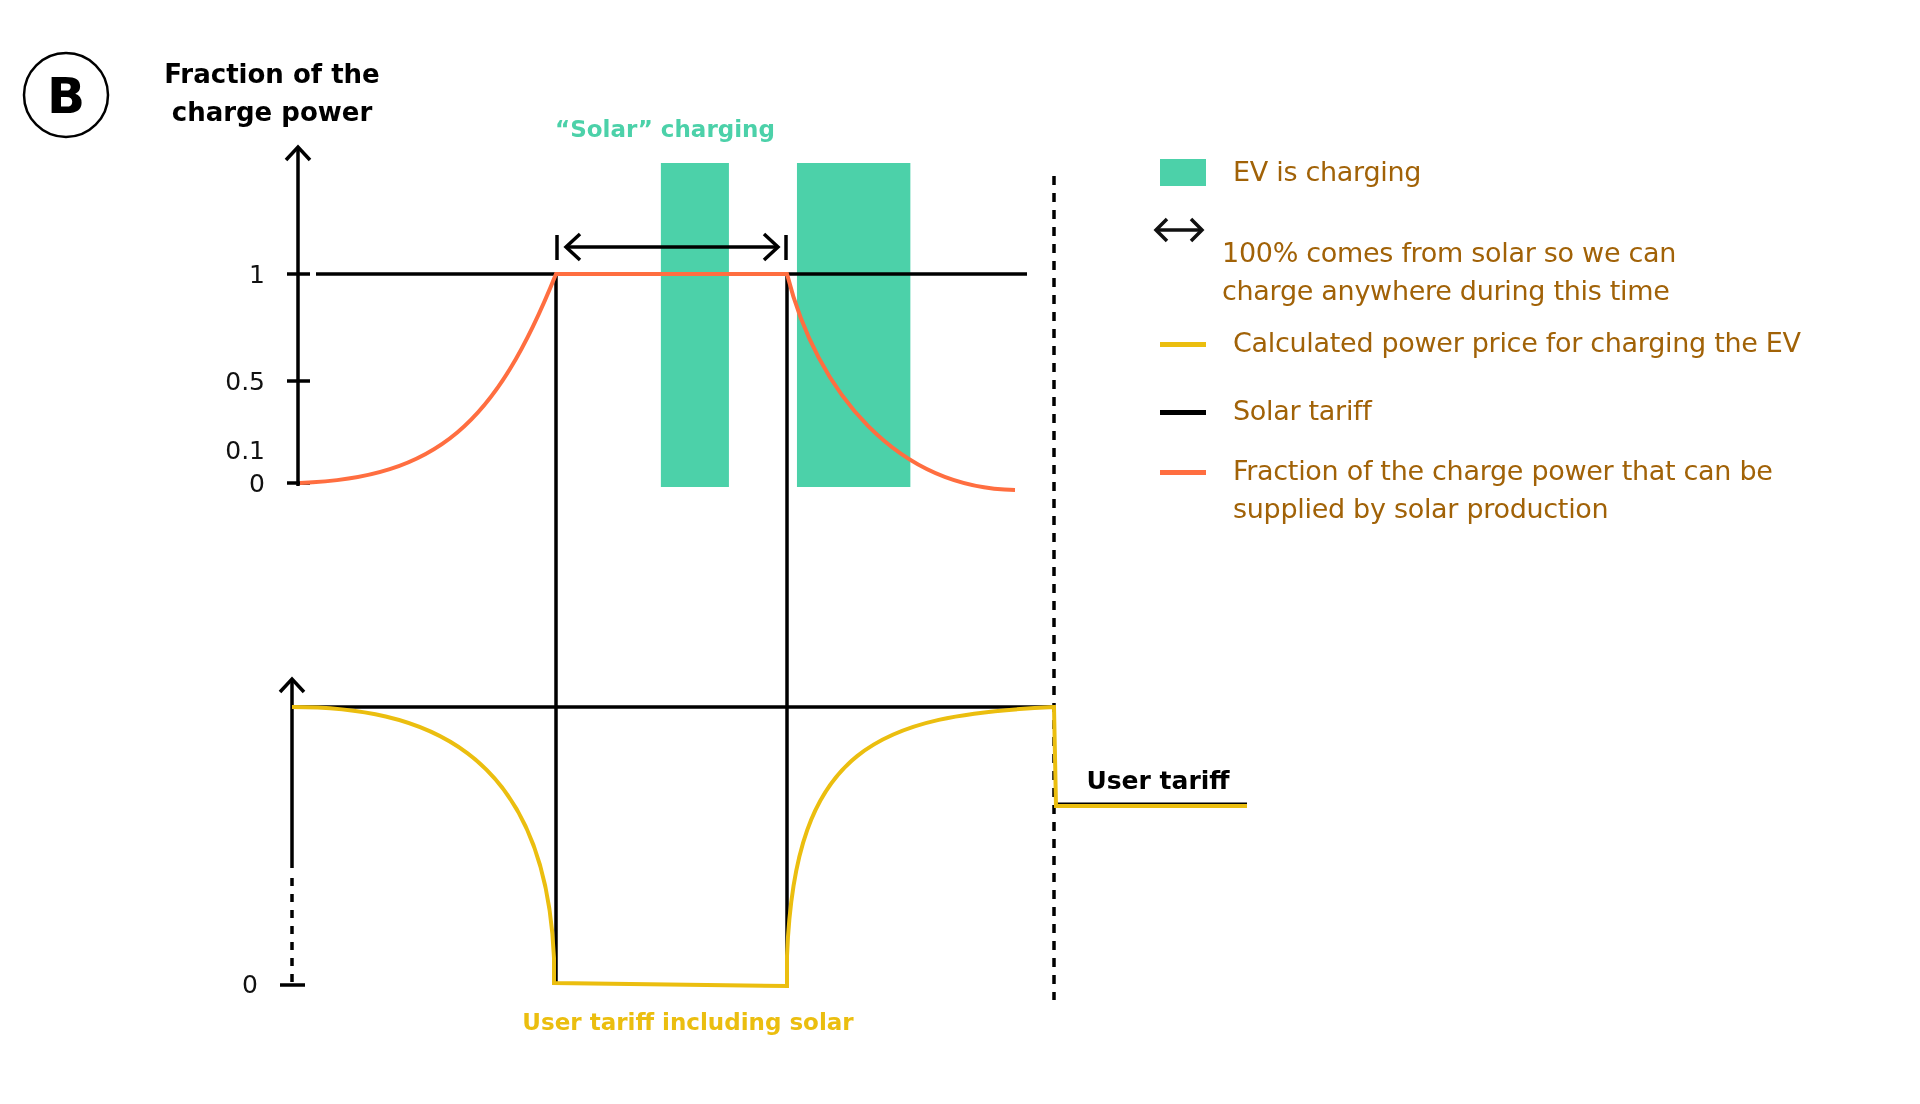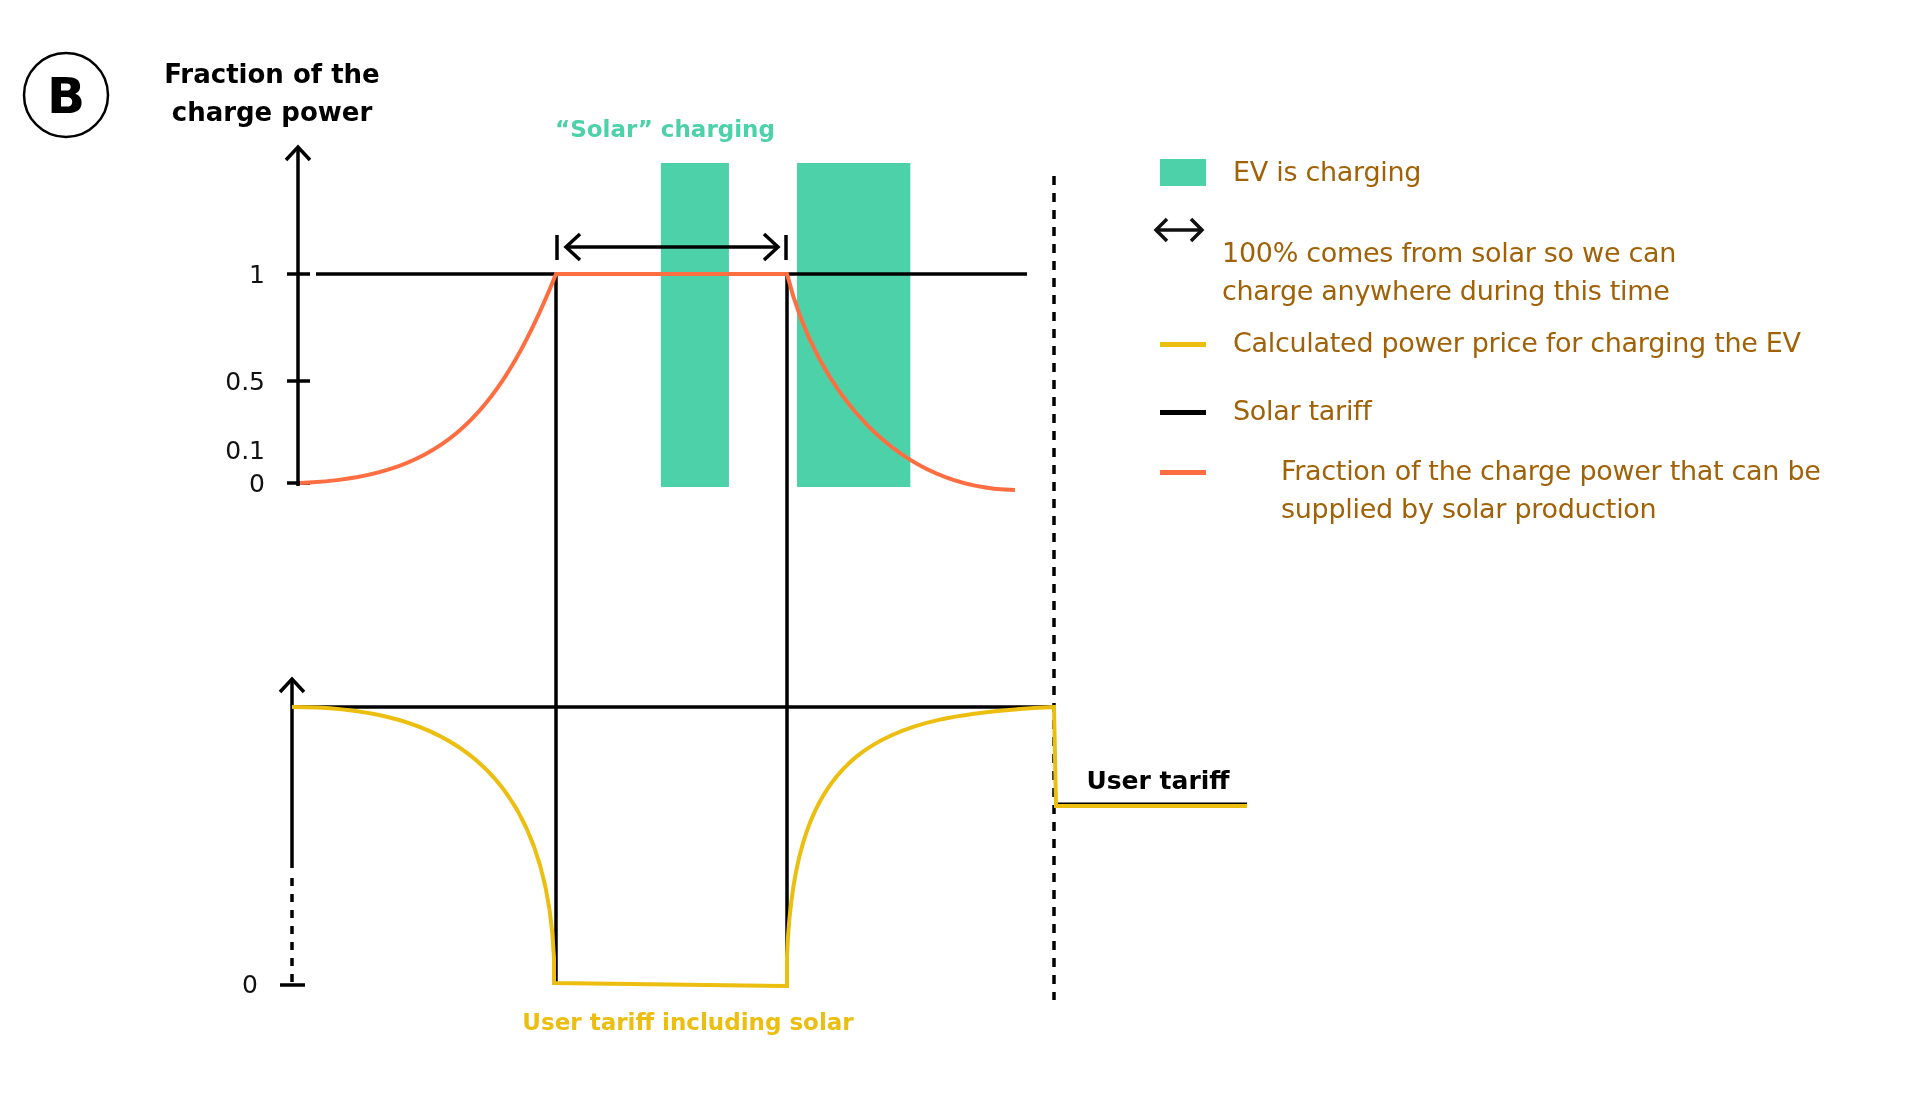--- a/index.html
+++ b/index.html
@@ -99,16 +99,16 @@
   <div class="lg-item" style="top:174px;">
     <div class="lg-sym" style="top: 18px; width: 46px; height: 5px; background: rgb(235, 190, 15);" id="lg-y"></div>
     <div class="lg-text" style="top:0px;">Calculated power price for charging the EV</div>
   </div>
   <div class="lg-item" style="top:242px;">
     <div class="lg-sym" style="top: 18px; width: 46px; height: 5px; background: rgb(0, 0, 0);" id="lg-k"></div>
     <div class="lg-text" style="top:0px;">Solar tariff</div>
   </div>
   <div class="lg-item" style="top:302px;">
     <div class="lg-sym" style="top: 18px; width: 46px; height: 5px; background: rgb(255, 110, 64);" id="lg-o"></div>
-    <div class="lg-text" style="top:0px;margin-left:48px;">Fraction of the charge power that can be
+    <div class="lg-text" style="top:0px;">Fraction of the charge power that can be
 supplied by solar production</div>
   </div>
 </div>
 
 </body></html>

